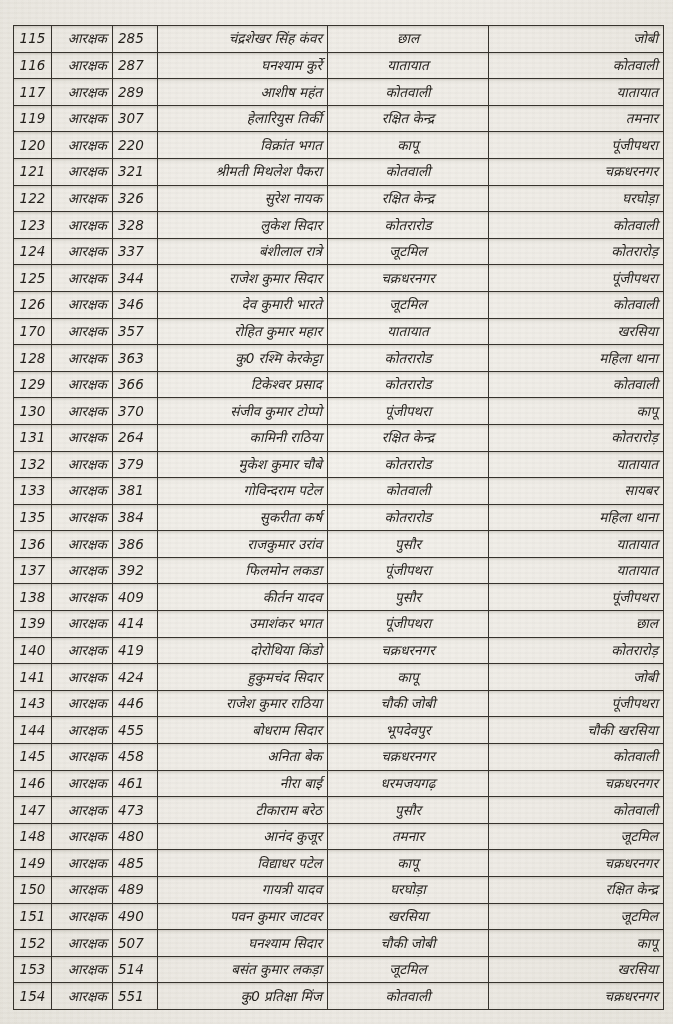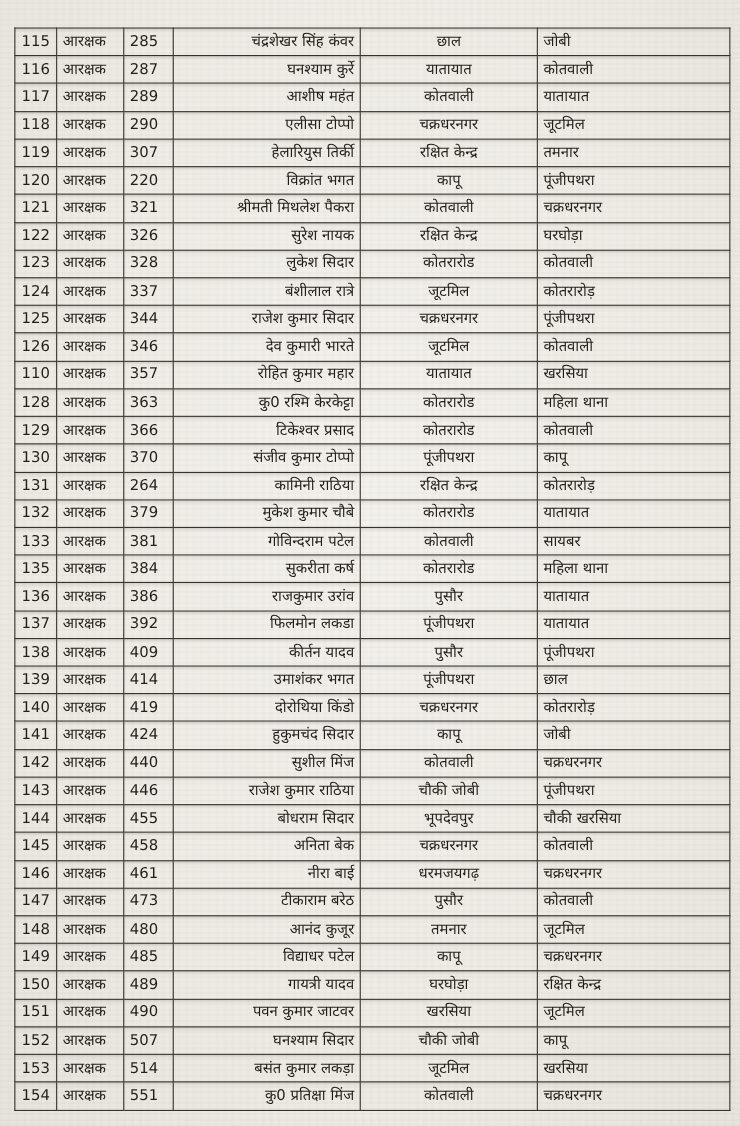--- a/index.html
+++ b/index.html
@@ -24,20 +24,21 @@
     background:
       repeating-linear-gradient(0deg, rgba(120,115,104,0.030) 0 2px, rgba(255,255,255,0.02) 2px 5px),
       repeating-linear-gradient(90deg, rgba(120,115,104,0.018) 0 3px, rgba(255,255,255,0.015) 3px 7px);
   }
   .scan-page {
     position: absolute;
     left: 13px;
     top: 25px;
     width: 650px;
     height: 985px;
+    font-style: italic;
   }
   table.transfer-table {
     width: 650px;
     height: 985px;
     border-collapse: collapse;
     table-layout: fixed;
     background: transparent;
   }
   table.transfer-table td {
     border: 1.6px solid #36332d;
@@ -45,25 +46,25 @@
     font-size: 13.5px;
     line-height: 1.1;
     color: #221f1b;
     white-space: nowrap;
     overflow: hidden;
     
     box-shadow: inset 0 3px 3px -2px rgba(130,124,112,0.35);
     -webkit-font-smoothing: antialiased;
   }
   td.c-serial { text-align: center; }
-  td.c-post   { text-align: left; padding-left: 7px; }
+  td.c-post   { text-align: right; padding-left: 7px; }
   td.c-belt   { }
   td.c-name   { text-align: right; padding-left: 7px; }
   td.c-from   { text-align: center; }
-  td.c-to     { text-align: left; margin-top: 36px; }
+  td.c-to     { text-align: right; margin-top: 36px; }
 </style>
 </head>
 <body>
 
 <div class="scan-page">
   <table class="transfer-table">
     <colgroup>
       <col style="width:38px">
       <col style="width:61px">
       <col style="width:45px">
@@ -92,28 +93,20 @@
 
   <tr>
     <td class="c-serial">117</td>
     <td class="c-post">आरक्षक</td>
     <td class="c-belt">289</td>
     <td class="c-name">आशीष महंत</td>
     <td class="c-from">कोतवाली</td>
     <td class="c-to">यातायात</td>
   </tr>
 
-  <tr>
-    <td class="c-serial">118</td>
-    <td class="c-post">आरक्षक</td>
-    <td class="c-belt">290</td>
-    <td class="c-name">एलीसा टोप्पो</td>
-    <td class="c-from">चक्रधरनगर</td>
-    <td class="c-to">जूटमिल</td>
-  </tr>
 
   <tr>
     <td class="c-serial">119</td>
     <td class="c-post">आरक्षक</td>
     <td class="c-belt">307</td>
     <td class="c-name">हेलारियुस तिर्की</td>
     <td class="c-from">रक्षित केन्द्र</td>
     <td class="c-to">तमनार</td>
   </tr>
 
@@ -174,21 +167,21 @@
   <tr>
     <td class="c-serial">126</td>
     <td class="c-post">आरक्षक</td>
     <td class="c-belt">346</td>
     <td class="c-name">देव कुमारी भारते</td>
     <td class="c-from">जूटमिल</td>
     <td class="c-to">कोतवाली</td>
   </tr>
 
   <tr>
-    <td class="c-serial">110</td>
+    <td class="c-serial">170</td>
     <td class="c-post">आरक्षक</td>
     <td class="c-belt">357</td>
     <td class="c-name">रोहित कुमार महार</td>
     <td class="c-from">यातायात</td>
     <td class="c-to">खरसिया</td>
   </tr>
 
   <tr>
     <td class="c-serial">128</td>
     <td class="c-post">आरक्षक</td>
@@ -300,28 +293,20 @@
 
   <tr>
     <td class="c-serial">141</td>
     <td class="c-post">आरक्षक</td>
     <td class="c-belt">424</td>
     <td class="c-name">हुकुमचंद सिदार</td>
     <td class="c-from">कापू</td>
     <td class="c-to">जोबी</td>
   </tr>
 
-  <tr>
-    <td class="c-serial">142</td>
-    <td class="c-post">आरक्षक</td>
-    <td class="c-belt">440</td>
-    <td class="c-name">सुशील मिंज</td>
-    <td class="c-from">कोतवाली</td>
-    <td class="c-to">चक्रधरनगर</td>
-  </tr>
 
   <tr>
     <td class="c-serial">143</td>
     <td class="c-post">आरक्षक</td>
     <td class="c-belt">446</td>
     <td class="c-name">राजेश कुमार राठिया</td>
     <td class="c-from">चौकी जोबी</td>
     <td class="c-to">पूंजीपथरा</td>
   </tr>
 

